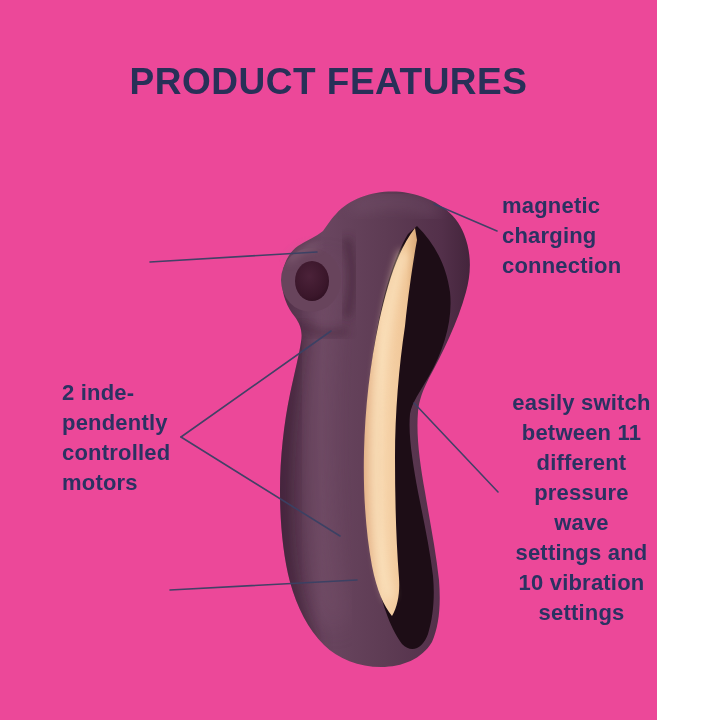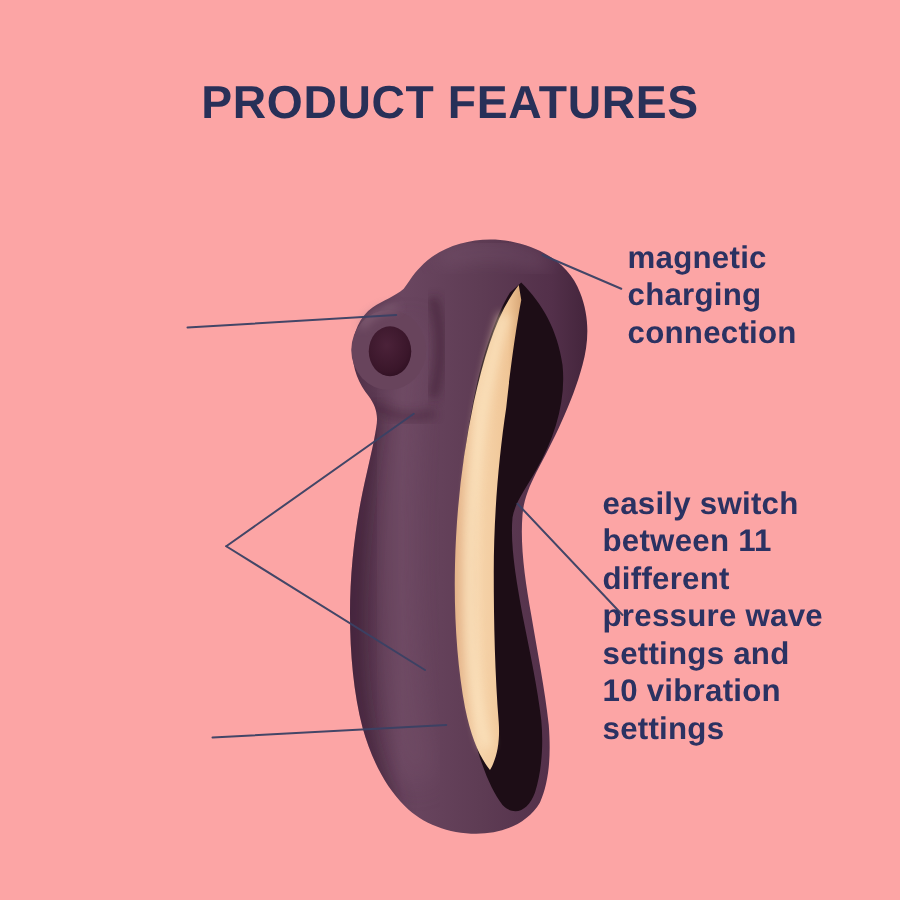--- a/index.html
+++ b/index.html
@@ -1,34 +1,34 @@
 <!DOCTYPE html>
 <html><head>
 <meta charset="utf-8">
 <style>
   html,body{margin:0;padding:0;background:#ffffff;}
   .stage{
-    position:relative;width:720px;height:720px;background:#fca5a5;
+    position:relative;width:657px;height:720px;background:#ec4899;
     overflow:hidden;font-family:"Liberation Sans",sans-serif;
   }
   .title{
     position:absolute;left:0;right:0;top:62px;margin:0;
     text-align:center;font-size:37px;line-height:40px;font-weight:bold;
     letter-spacing:0.5px;color:#283058;
   }
   .art{position:absolute;left:0;top:0;width:720px;height:720px;}
   .lbl{
-    position:absolute;font-size:25px;line-height:30px;font-weight:bold;
+    position:absolute;font-size:22px;line-height:30px;font-weight:bold;
     color:#2b3262;white-space:pre-line;letter-spacing:0.2px;
   }
   .lbl-smooth   {left:62px; top:220px;}
   .lbl-motors   {left:62px; top:378px;}
   .lbl-ergonomic{left:63px; top:536px;}
   .lbl-magnetic {left:502px;top:191px;}
-  .lbl-settings {left:482px;top:388px;}
+  .lbl-settings {left:506px;top:388px;text-align:center;}
 </style>
 </head>
 <body>
 
 <div class="stage">
 
   <svg class="art" viewBox="0 0 720 720" aria-hidden="true">
     <defs>
       <linearGradient id="bodyGrad" x1="0" y1="0" x2="1" y2="0">
         <stop offset="0" stop-color="#4e2d45"></stop>
@@ -126,20 +126,24 @@
       <line x1="434" y1="204" x2="497" y2="231"></line>
       <line x1="181" y1="437" x2="331" y2="331"></line>
       <line x1="181" y1="437" x2="340" y2="536"></line>
       <line x1="414" y1="403" x2="498" y2="492"></line>
       <line x1="170" y1="590" x2="357" y2="580"></line>
     </g>
   </svg>
 
   <h1 class="title">PRODUCT FEATURES</h1>
 
+  <div class="lbl lbl-motors">2 inde-
+pendently
+controlled
+motors</div>
   <div class="lbl lbl-magnetic">magnetic
 charging
 connection</div>
   <div class="lbl lbl-settings">easily switch
 between 11
 different
 pressure wave
 settings and
 10 vibration
 settings</div>

